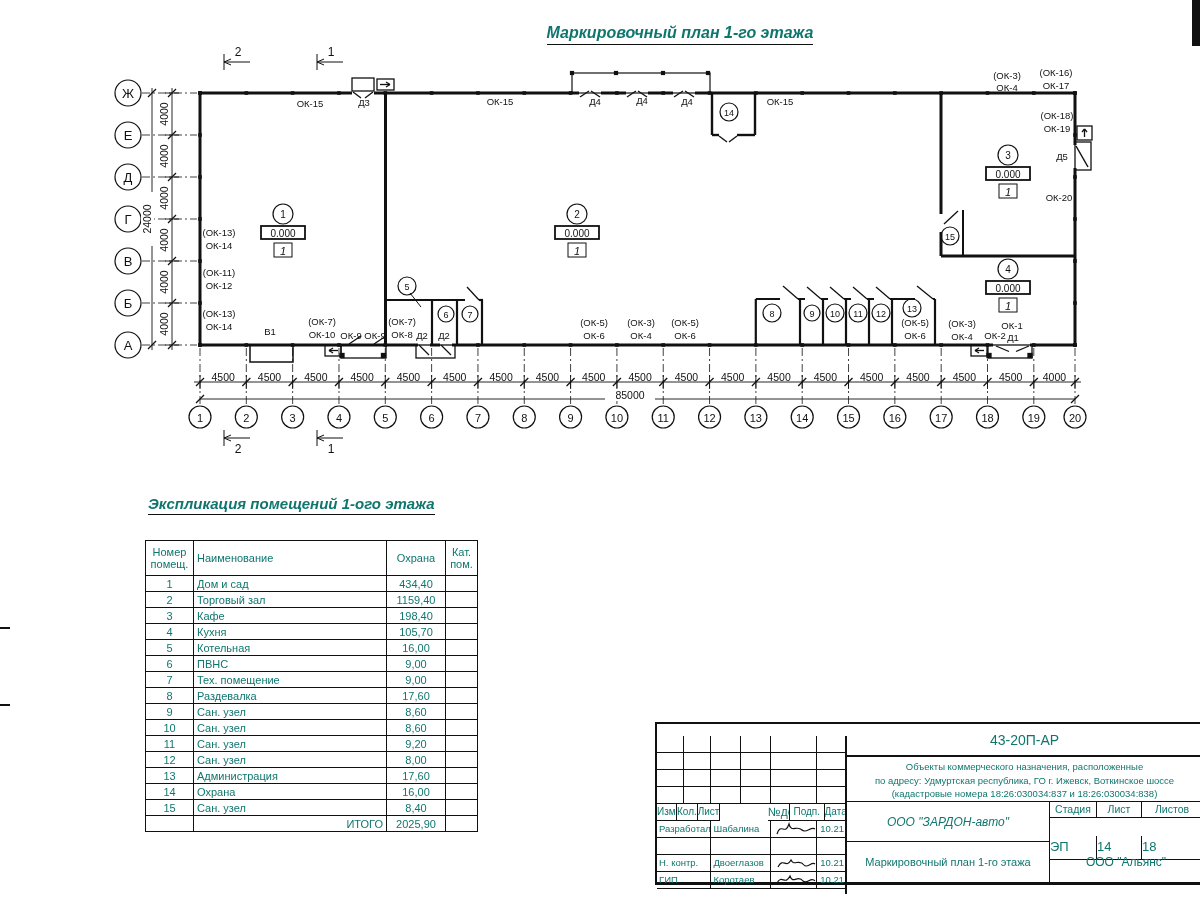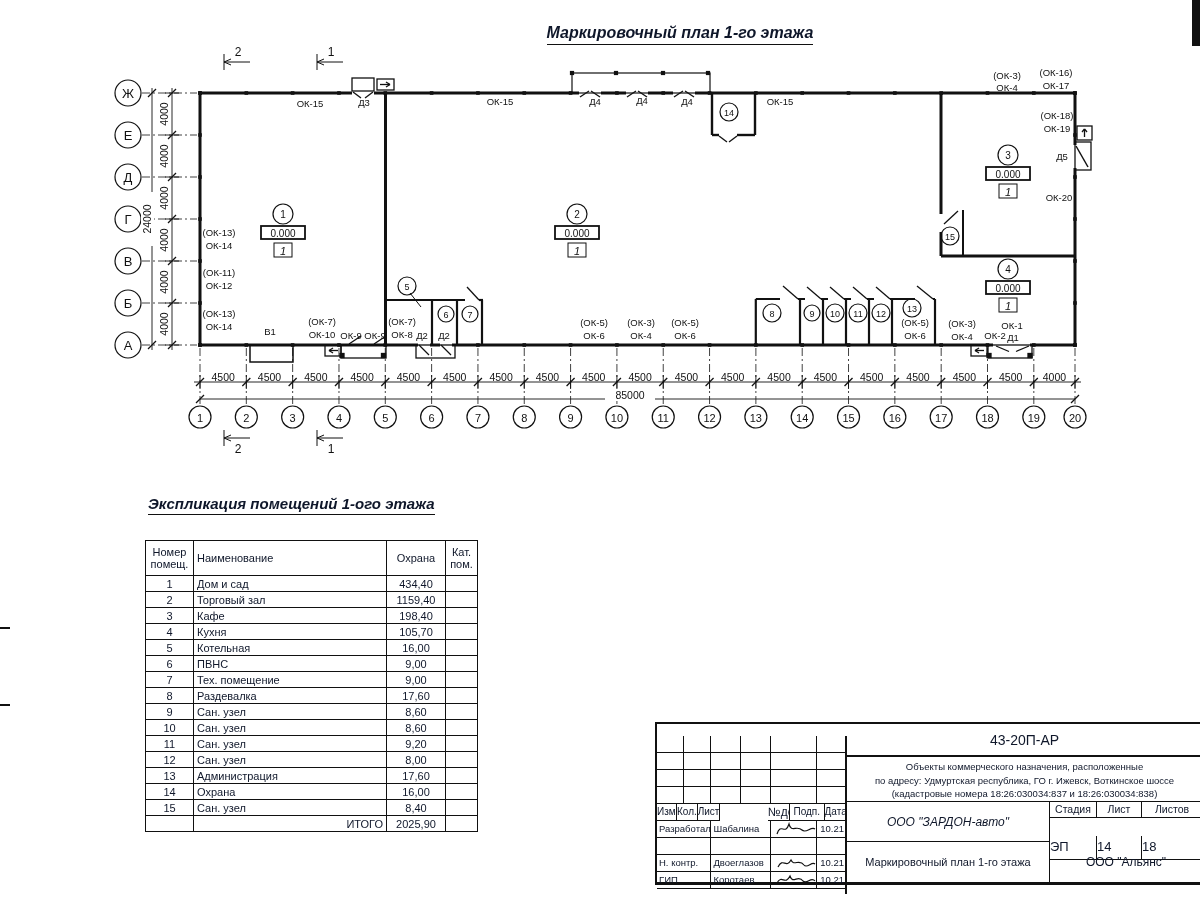--- a/index.html
+++ b/index.html
@@ -1,17 +1,17 @@
 <!DOCTYPE html>
 <html><head>
 <meta charset="utf-8">
 <style>
   html,body{margin:0;padding:0;background:#e8e8e8;}
   .page{position:relative;width:1200px;height:900px;background:#ffffff;overflow:hidden;
-        font-family:"Liberation Sans",sans-serif;color:#0f172a;}
+        font-family:"Liberation Sans",sans-serif;color:#0f766e;}
   svg text{font-family:"Liberation Sans",sans-serif;fill:#111;}
   .plan-title{position:absolute;top:24px;left:440px;width:480px;text-align:center;}
   .plan-title span{display:inline-block;font:italic bold 16px "Liberation Sans",sans-serif;
         border-bottom:1.6px solid #111;padding-bottom:2px;}
   .expl-title{position:absolute;top:495px;left:148px;}
   .expl-title span{display:inline-block;font:italic bold 15px "Liberation Sans",sans-serif;
         border-bottom:1.5px solid #111;padding-bottom:2px;}
   table.expl{position:absolute;top:540px;left:145px;border-collapse:collapse;table-layout:fixed;}
   table.expl th,table.expl td{border:1.4px solid #111;font-size:11px;padding:0 3px;overflow:hidden;}
   table.expl th{font-weight:normal;white-space:pre-line;height:34px;}

